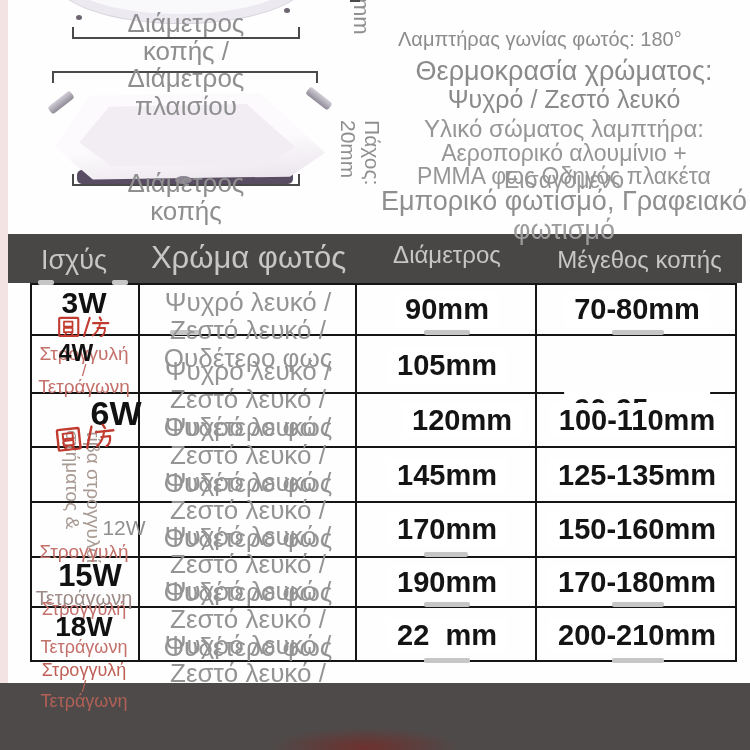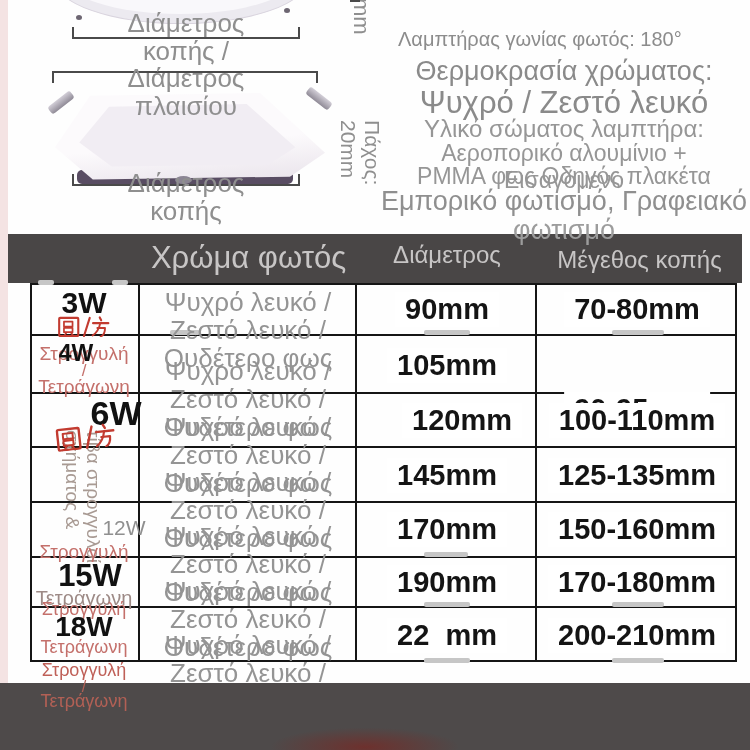--- a/index.html
+++ b/index.html
@@ -95,28 +95,29 @@
   <div>
     <div class="line" style="left:72px;top:184px;width:228px;height:2px;"></div>
     <div class="line" style="left:72px;top:174px;width:2px;height:12px;"></div>
     <div class="line" style="left:298px;top:174px;width:2px;height:12px;"></div>
   </div>
   <div class="t gray ctr" style="left:66px;top:168px;width:240px;font-size:26px;z-index:2;">Διάμετρος</div>
   <div class="t gray ctr" style="left:66px;top:196px;width:240px;font-size:26px;z-index:2;">κοπής</div>
 
   <div class="t" style="left:398px;top:28px;font-size:20px;color:#8c8c8c;">Λαμπτήρας γωνίας φωτός: 180°</div>
   <div class="t ctr" style="left:380px;top:56px;width:368px;font-size:27px;color:#8a8a8a;">Θερμοκρασία χρώματος:</div>
-  <div class="t ctr" style="left:380px;top:85px;width:368px;font-size:31px;color:#8a8a8a;">Ψυχρό / Ζεστό λευκό</div>
+  <div class="t ctr" style="left:380px;top:85px;width:368px;font-size:25px;color:#8a8a8a;">Ψυχρό / Ζεστό λευκό</div>
   <div class="t ctr" style="left:380px;top:115px;width:368px;font-size:24px;color:#969696;">Υλικό σώματος λαμπτήρα:</div>
   <div class="t ctr" style="left:380px;top:140px;width:368px;font-size:23px;color:#969696;">Αεροπορικό αλουμίνιο + Εισαγόμενο</div>
   <div class="t ctr" style="left:380px;top:163px;width:368px;font-size:23px;color:#969696;">PMMA φως Οδηγός πλακέτα</div>
   <div class="t ctr" style="left:380px;top:186px;width:368px;font-size:27px;color:#8f8f8f;z-index:6;">Εμπορικό φωτισμό, Γραφειακό</div>
   <div class="t ctr" style="left:380px;top:215px;width:368px;font-size:27px;color:#9c9c9c;z-index:6;">φωτισμό</div>
 
   <div class="t" style="left:8px;top:234px;width:734px;height:49px;background:#494646;overflow:hidden;z-index:1;">
+    <div class="t ctr" style="left:0;top:11px;width:132px;font-size:27px;color:#c7c5c5;">Ισχύς</div>
     <div class="t ctr" style="left:132px;top:6px;width:217px;font-size:31px;color:#c7c5c5;">Χρώμα φωτός</div>
     <div class="t ctr" style="left:349px;top:7px;width:180px;font-size:24px;color:#c7c5c5;">Διάμετρος</div>
     <div class="t ctr" style="left:529px;top:12px;width:205px;font-size:24px;color:#c7c5c5;">Μέγεθος κοπής</div>
   </div>
 
   <div>
     <div class="blk" style="left:30px;top:283px;width:707px;height:2px;"></div>
     <div class="blk" style="left:30px;top:660px;width:707px;height:2px;"></div>
     <div class="blk" style="left:30px;top:283px;width:2px;height:379px;"></div>
     <div class="blk" style="left:735px;top:283px;width:2px;height:379px;"></div>

